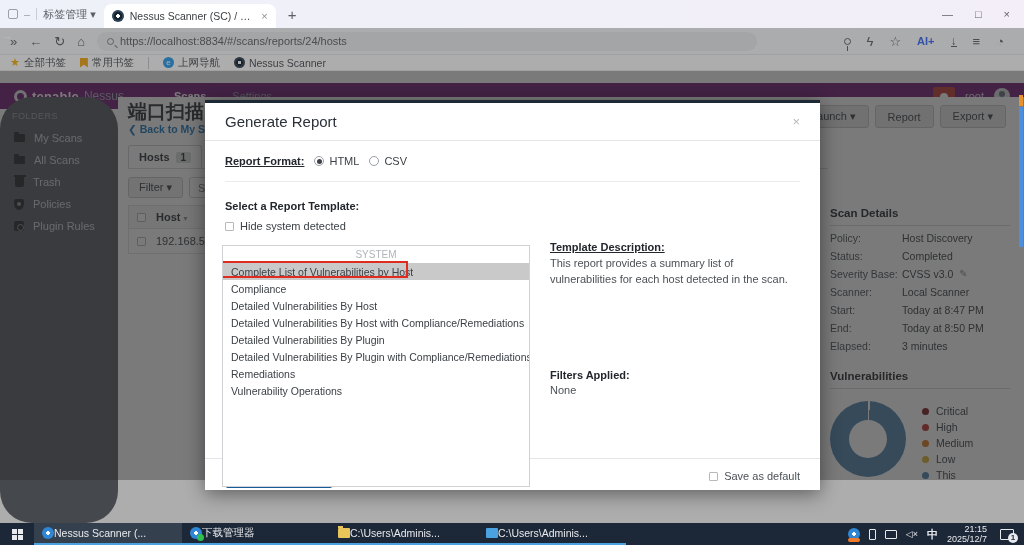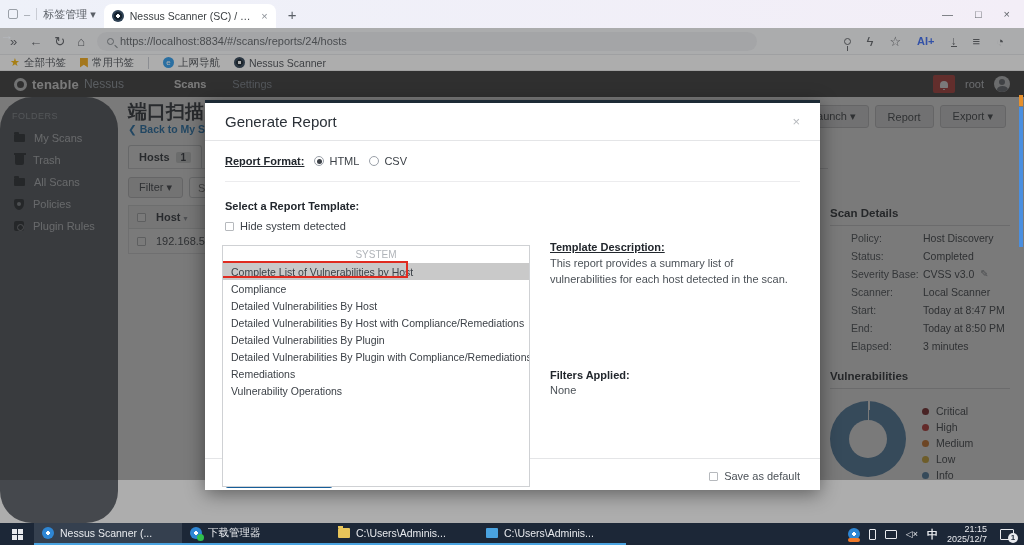--- a/index.html
+++ b/index.html
@@ -34,21 +34,21 @@
   .bookmarks { position:absolute; left:0; top:55px; width:1024px; height:16px; background:#fff; border-bottom:1px solid #ececec; display:flex; align-items:center; gap:14px; padding:0 10px; font-size:10.5px; color:#4b4f55; }
   .bm { display:flex; align-items:center; gap:4px; }
   .star { color:#f5b50a; font-size:11px; }
   .bm-flag { width:8px; height:10px; background:#f0a818; clip-path:polygon(0 0,100% 0,100% 100%,50% 72%,0 100%); }
   .e-ico { width:11px; height:11px; border-radius:50%; background:#2d9ced; color:#fff; font-size:8px; text-align:center; line-height:11px; }
   .nessus-dot { width:11px; height:11px; border-radius:50%; background:radial-gradient(circle,#fff 0 1.5px,#16222e 1.5px 3.5px,#2e4154 3.5px 6px); }
 
   
   .viewport { position:absolute; left:0; top:71px; width:1024px; height:452px; background:#fff; overflow:hidden; }
 
-  .nbar { position:absolute; left:0; top:0; width:1024px; height:26px; background:#404040; display:flex; align-items:center; color:#fff; }
+  .nbar { position:absolute; left:0; top:12px; width:1024px; height:26px; background:#701a75; display:flex; align-items:center; color:#fff; }
   .nlogo { display:flex; align-items:center; gap:5px; padding:0 14px; }
   .ring { width:13px; height:13px; border:3px solid #e9eaec; border-radius:50%; }
   .nlogo b { font-size:13px; letter-spacing:.2px; }
   .nlogo span { font-size:12px; color:#aab2bc; font-weight:normal; }
   .nnav { display:flex; gap:26px; margin-left:36px; font-size:11px; }
   .nnav .on { color:#fff; font-weight:bold; }
   .nnav .off { color:#98a1ad; }
   .nright { margin-left:auto; display:flex; align-items:center; gap:10px; padding-right:14px; }
   .bellbtn { width:22px; height:18px; background:#c23a36; border-radius:2px; display:flex; align-items:center; justify-content:center; }
   .bell { width:8px; height:7px; background:#fff; border-radius:5px 5px 1px 1px; position:relative; }
@@ -84,21 +84,21 @@
   .filterbtn { background:#ededee; border:1px solid #c9cacc; border-radius:3px; font-size:11px; color:#3c4147; padding:3px 10px; }
   .search { width:120px; border:1px solid #cfd1d4; border-radius:3px; font-size:11px; color:#9aa0a8; padding:3px 8px; background:#fff; }
   .tbl { position:absolute; left:10px; top:108px; width:210px; }
   .thead { display:flex; align-items:center; gap:10px; background:#f4f4f5; border:1px solid #dddfe1; padding:5px 8px; font-size:11px; font-weight:bold; color:#2b3138; }
   .trow { display:flex; align-items:center; gap:10px; border:1px solid #e3e4e6; border-top:none; padding:6px 8px; font-size:11px; color:#3c4147; }
   .cb { width:9px; height:9px; border:1px solid #b6b9bd; border-radius:1px; background:#fff; display:inline-block; }
 
   .details { position:absolute; left:712px; top:110px; width:180px; }
   .d-title { font-size:11.5px; font-weight:bold; color:#22272d; padding-bottom:6px; border-bottom:1px solid #d8d9db; }
   .d-row { display:flex; font-size:10.5px; padding-top:6px; color:#3c4147; }
-  .d-k { width:72px; color:#4b5157;margin-left:21px; }
+  .d-k { width:72px; color:#4b5157; }
   .pencil { color:#8b9096; font-size:10px; margin-left:6px; }
   .v-title { font-size:11.5px; font-weight:bold; color:#22272d; margin-top:18px; padding-bottom:6px; border-bottom:1px solid #d8d9db; }
   .donut-wrap { display:flex; margin-top:12px; gap:16px; }
   .donut { width:76px; height:76px; border-radius:50%; background:conic-gradient(#fff 0deg 3deg, #4e81ad 3deg 360deg); position:relative; }
   .donut::after { content:""; position:absolute; left:19px; top:19px; width:38px; height:38px; border-radius:50%; background:#fff; }
   .legend { display:flex; flex-direction:column; gap:4px; padding-top:4px; }
   .leg { display:flex; align-items:center; gap:7px; font-size:10.5px; color:#3c4147; }
   .dot { width:7px; height:7px; border-radius:50%; }
 
   .dim { position:absolute; left:0; top:0; width:1024px; height:452px; background:rgba(40,40,40,0.38); z-index:5; }
@@ -130,21 +130,21 @@
   .m-foot { height:35px; border-top:1px solid #e4e5e7; display:flex; align-items:center; padding:0 20px; gap:22px; }
   .genbtn { background:#1f72b8; color:#fff; font-size:11px; border:1px solid #175e99; border-radius:3px; padding:5px 12px; }
   .cancel { font-size:11px; color:#5a6066; }
   .savedef { margin-left:auto; display:flex; align-items:center; gap:6px; font-size:11px; color:#4b5157; }
 
   
   .taskbar { position:absolute; left:0; top:523px; width:1024px; height:22px; background:#1c2737; display:flex; align-items:center; color:#e8eaee; z-index:20; }
   .startbtn { width:34px; height:22px; display:flex; align-items:center; justify-content:center; }
   .winlogo { width:11px; height:11px; display:grid; grid-template-columns:5px 5px; grid-template-rows:5px 5px; gap:1px; }
   .winlogo i { background:#e8eaee; }
-  .task { width:148px; height:22px; display:flex; align-items:center; gap:6px; padding:0 8px; border-bottom:2px solid #4aa3e0; font-size:10.5px; white-space:nowrap; overflow:hidden; }
+  .task { width:148px; height:22px; display:flex; align-items:center; padding:0 8px; border-bottom:2px solid #4aa3e0; font-size:10.5px; white-space:nowrap; overflow:hidden; }
   .task.active { background:#35404f; }
   .t-ico { width:12px; height:12px; border-radius:50%; flex:none; }
   .t-browser { background:radial-gradient(circle,#fff 0 2px,#2e86d4 2px 6px); }
   .t-dl { background:radial-gradient(circle,#fff 0 2px,#2e86d4 2px 6px); position:relative; }
   .t-dl::after { content:""; position:absolute; right:-2px; bottom:-2px; width:7px; height:7px; border-radius:50%; background:#2fbf4e; }
   .t-folder { width:12px; height:10px; background:#e8c55a; border-radius:1px; position:relative; flex:none; }
   .t-folder::before { content:""; position:absolute; top:-2px; left:0; width:5px; height:2px; background:#e8c55a; }
   .t-win { width:12px; height:10px; background:#4aa3e0; border-radius:1px; flex:none; }
   .tray { margin-left:auto; display:flex; align-items:center; gap:9px; padding-right:10px; }
   .tr-browser { width:12px; height:12px; border-radius:50%; background:radial-gradient(circle,#fff 0 2px,#2e86d4 2px 6px); position:relative; }
@@ -242,26 +242,26 @@
     </div>
   </div>
 
   <div class="sidebar">
     <div class="sb-h">FOLDERS</div>
     <div class="sb-i">
         <span class="fold"></span>
         <span>My Scans</span>
       </div>
     <div class="sb-i">
+        <span class="fold"></span>
+        <span>All Scans</span>
+      </div>
+    <div class="sb-i">
         <span class="trash"></span>
         <span>Trash</span>
-      </div>
-    <div class="sb-i">
-        <span class="fold"></span>
-        <span>All Scans</span>
       </div>
     <div class="sb-i">
         <span class="shield"></span>
         <span>Policies</span>
       </div>
     <div class="sb-i">
         <span class="gearbox"></span>
         <span>Plugin Rules</span>
       </div>
   </div>
@@ -344,21 +344,21 @@
           <div class="leg">
               <span class="dot" style="background: rgb(221, 122, 34);"></span>
               <span>Medium</span>
             </div>
           <div class="leg">
               <span class="dot" style="background: rgb(224, 179, 47);"></span>
               <span>Low</span>
             </div>
           <div class="leg">
               <span class="dot" style="background: rgb(78, 129, 173);"></span>
-              <span>Info</span>
+              <span>This</span>
             </div>
         </div>
       </div>
     </div>
   </div>
 
   <div class="dim"></div>
   <div class="scrollmark-o"></div>
   <div class="scrollmark-b"></div>
 

